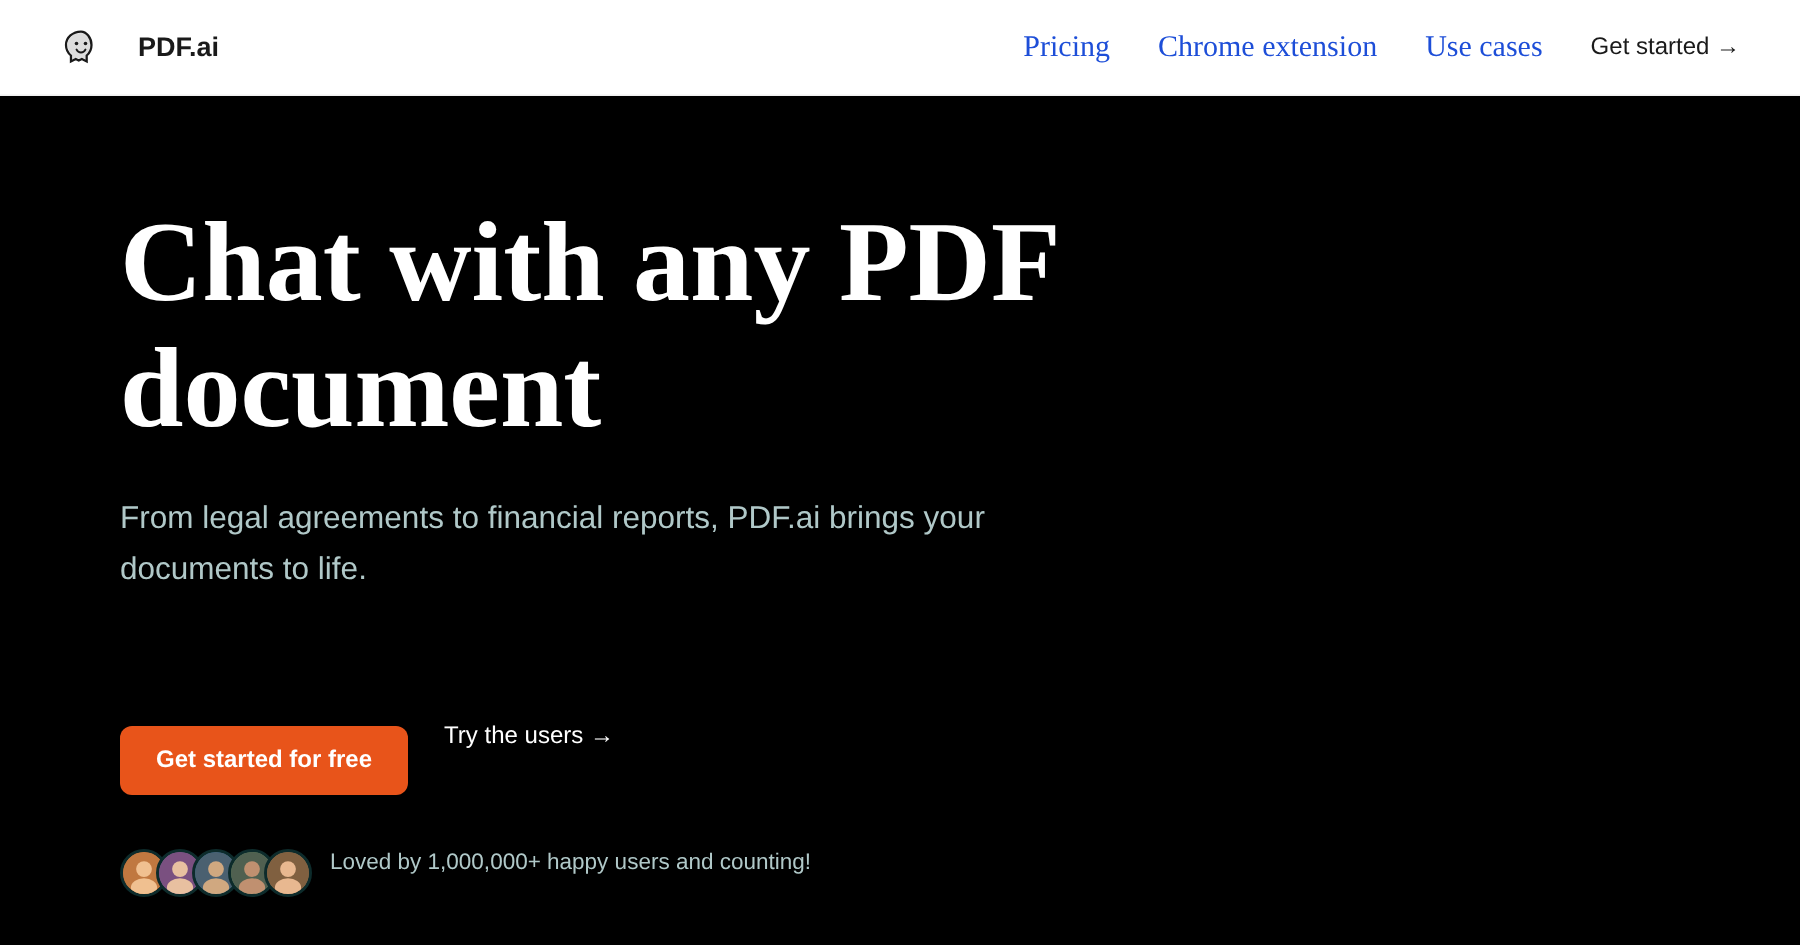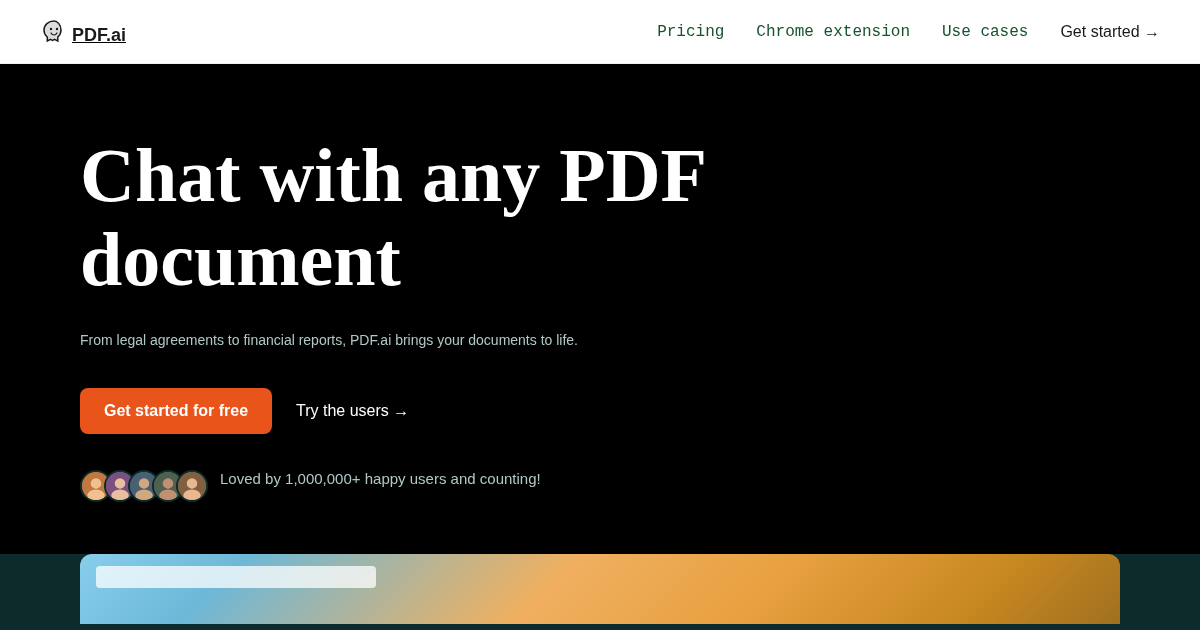--- a/index.html
+++ b/index.html
@@ -24,24 +24,23 @@
       justify-content: space-between;
       padding: 0 40px;
       height: 64px;
       border-bottom: 1px solid #f0f0f0;
       position: relative;
       z-index: 10;
     }
 
     .logo-area {
       display: flex;
-      align-items: flex-end;
-      gap: 4px;
-      cursor: pointer;
-      text-decoration: underline;
+      align-items: center;
+      gap: 24px;
+      cursor: pointer;
     }
 
     .logo-icon {
       width: 28px;
       height: 28px;
     }
 
     .logo-text {
       font-size: 18px;
       font-weight: 700;
@@ -49,24 +48,24 @@
       font-family: -apple-system, BlinkMacSystemFont, 'Segoe UI', sans-serif;
     }
 
     .nav-links {
       display: flex;
       align-items: center;
       gap: 32px;
     }
 
     .nav-link {
-      font-size: 16px;
-      color: #14532d;
+      font-size: 20px;
+      color: #1d4ed8;
       text-decoration: none;
-      font-family: Liberation Mono, monospace;
+      font-family: Liberation Serif, serif;
       cursor: pointer;
     }
 
     .nav-cta {
       font-size: 16px;
       color: #1a1a1a;
       text-decoration: none;
       font-family: -apple-system, BlinkMacSystemFont, 'Segoe UI', sans-serif;
       cursor: pointer;
       font-weight: 500;
@@ -87,24 +86,24 @@
       font-size: 76px;
       font-weight: 700;
       color: #ffffff;
       line-height: 1.1;
       font-family: Georgia, 'Times New Roman', serif;
       margin-bottom: 28px;
       max-width: 800px;
     }
 
     .hero-subtitle {
-      font-size: 14px;
+      font-size: 21px;
       color: #b0c8c8;
       line-height: 1.6;
-      margin-bottom: 36px;
+      margin-bottom: 56px;
       max-width: 620px;
       font-family: -apple-system, BlinkMacSystemFont, 'Segoe UI', sans-serif;
     }
 
     .hero-subtitle p {
       margin: 0;
     }
 
     .hero-buttons {
       display: flex;
@@ -116,20 +115,21 @@
     .btn-primary {
       background: #e8541a;
       color: #ffffff;
       border: none;
       border-radius: 8px;
       padding: 14px 24px;
       font-size: 16px;
       font-weight: 600;
       cursor: pointer;
       font-family: -apple-system, BlinkMacSystemFont, 'Segoe UI', sans-serif;
+      margin-top: 32px;
     }
 
     .btn-secondary {
       background: transparent;
       color: #ffffff;
       border: none;
       font-size: 16px;
       font-weight: 500;
       cursor: pointer;
       font-family: -apple-system, BlinkMacSystemFont, 'Segoe UI', sans-serif;

